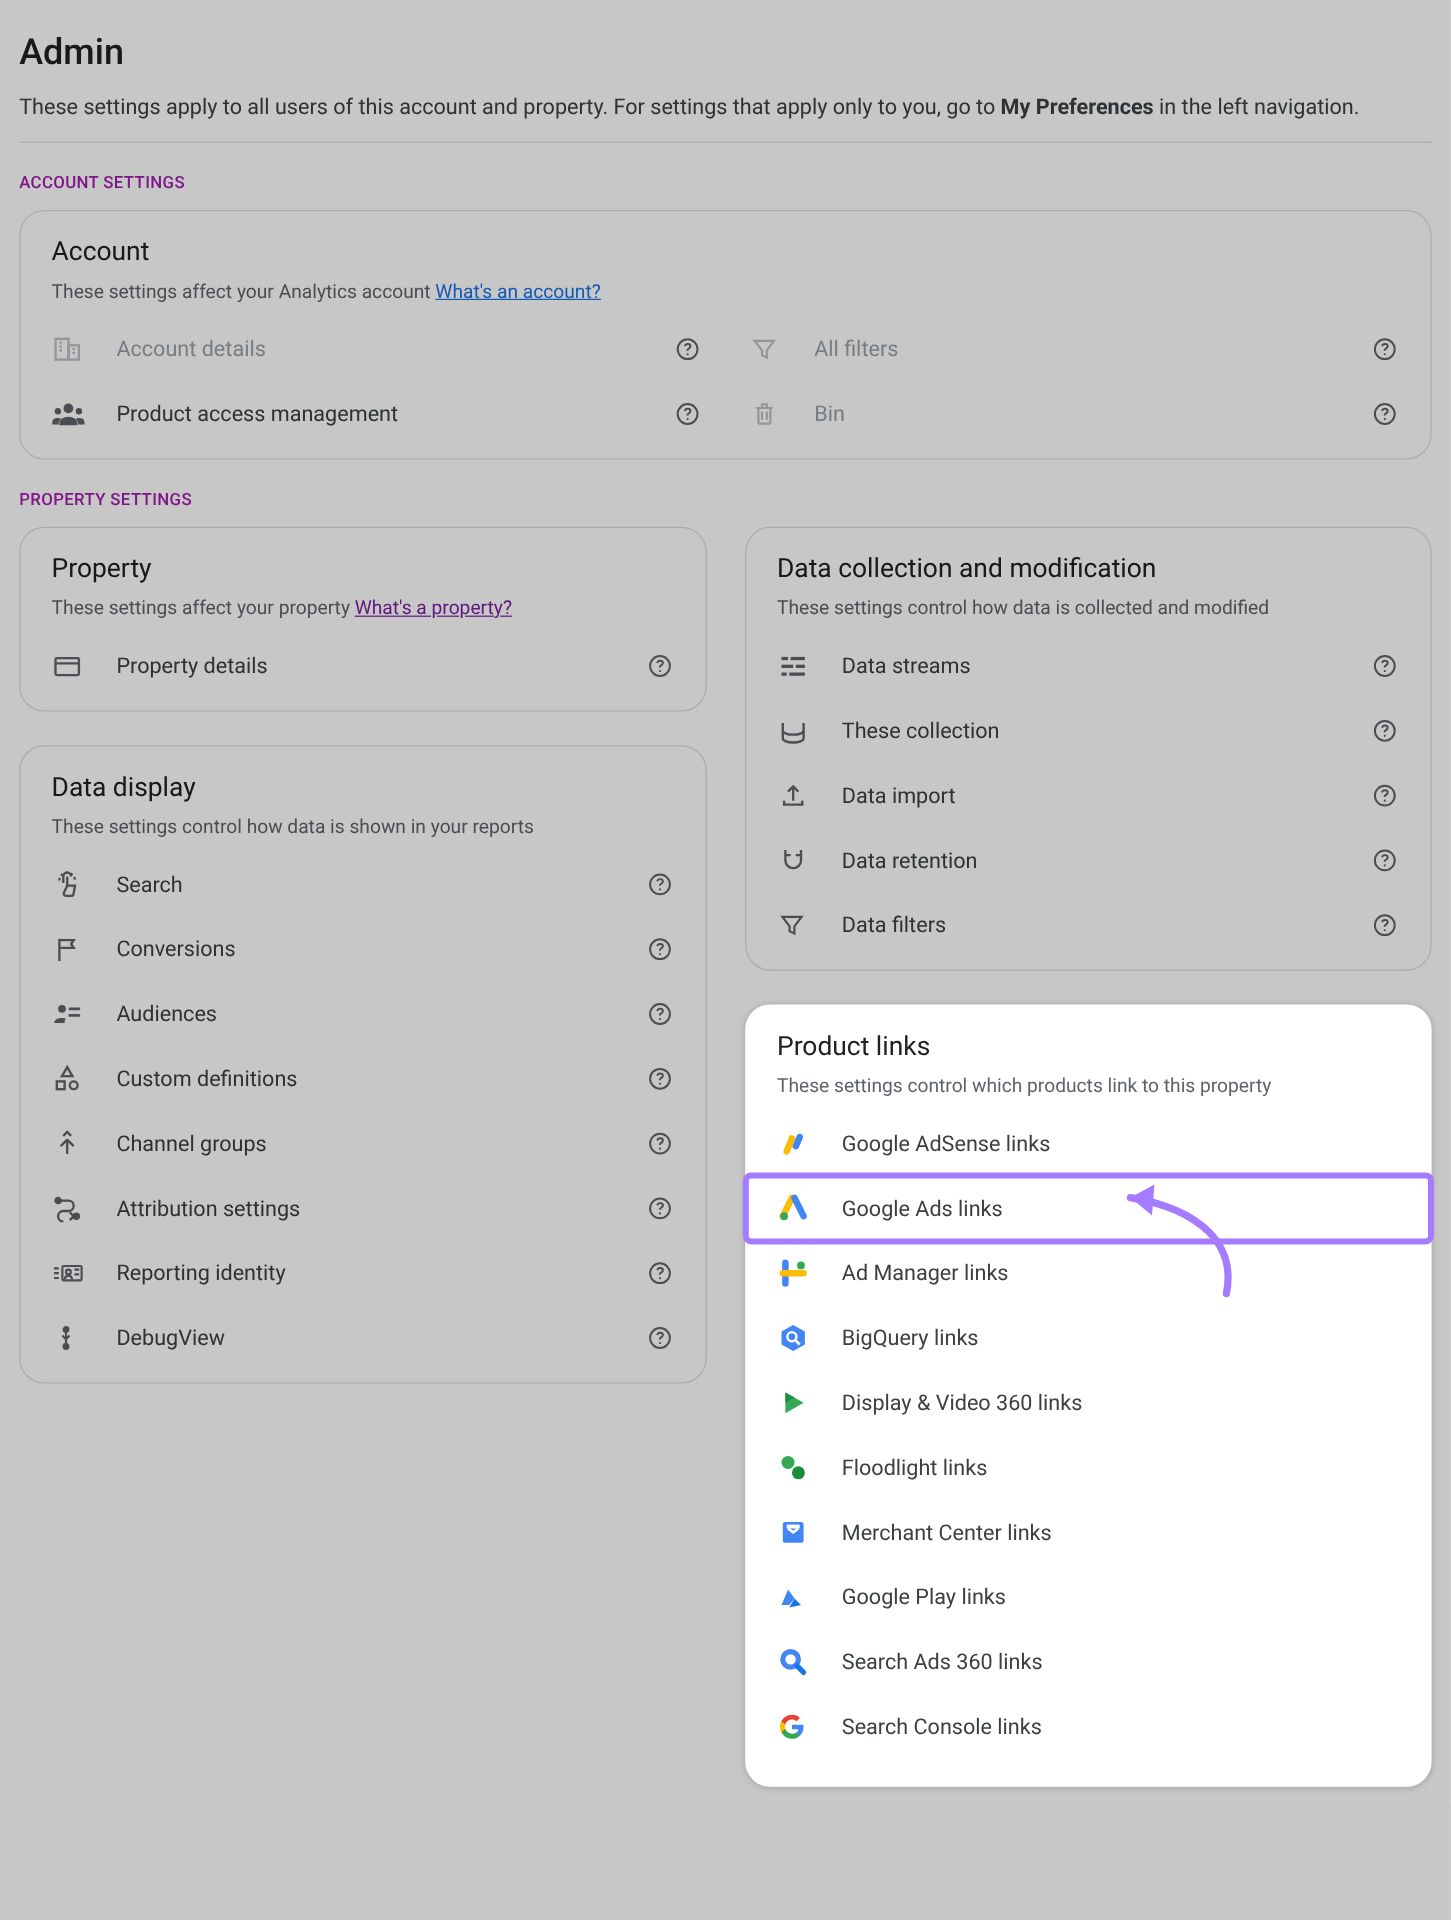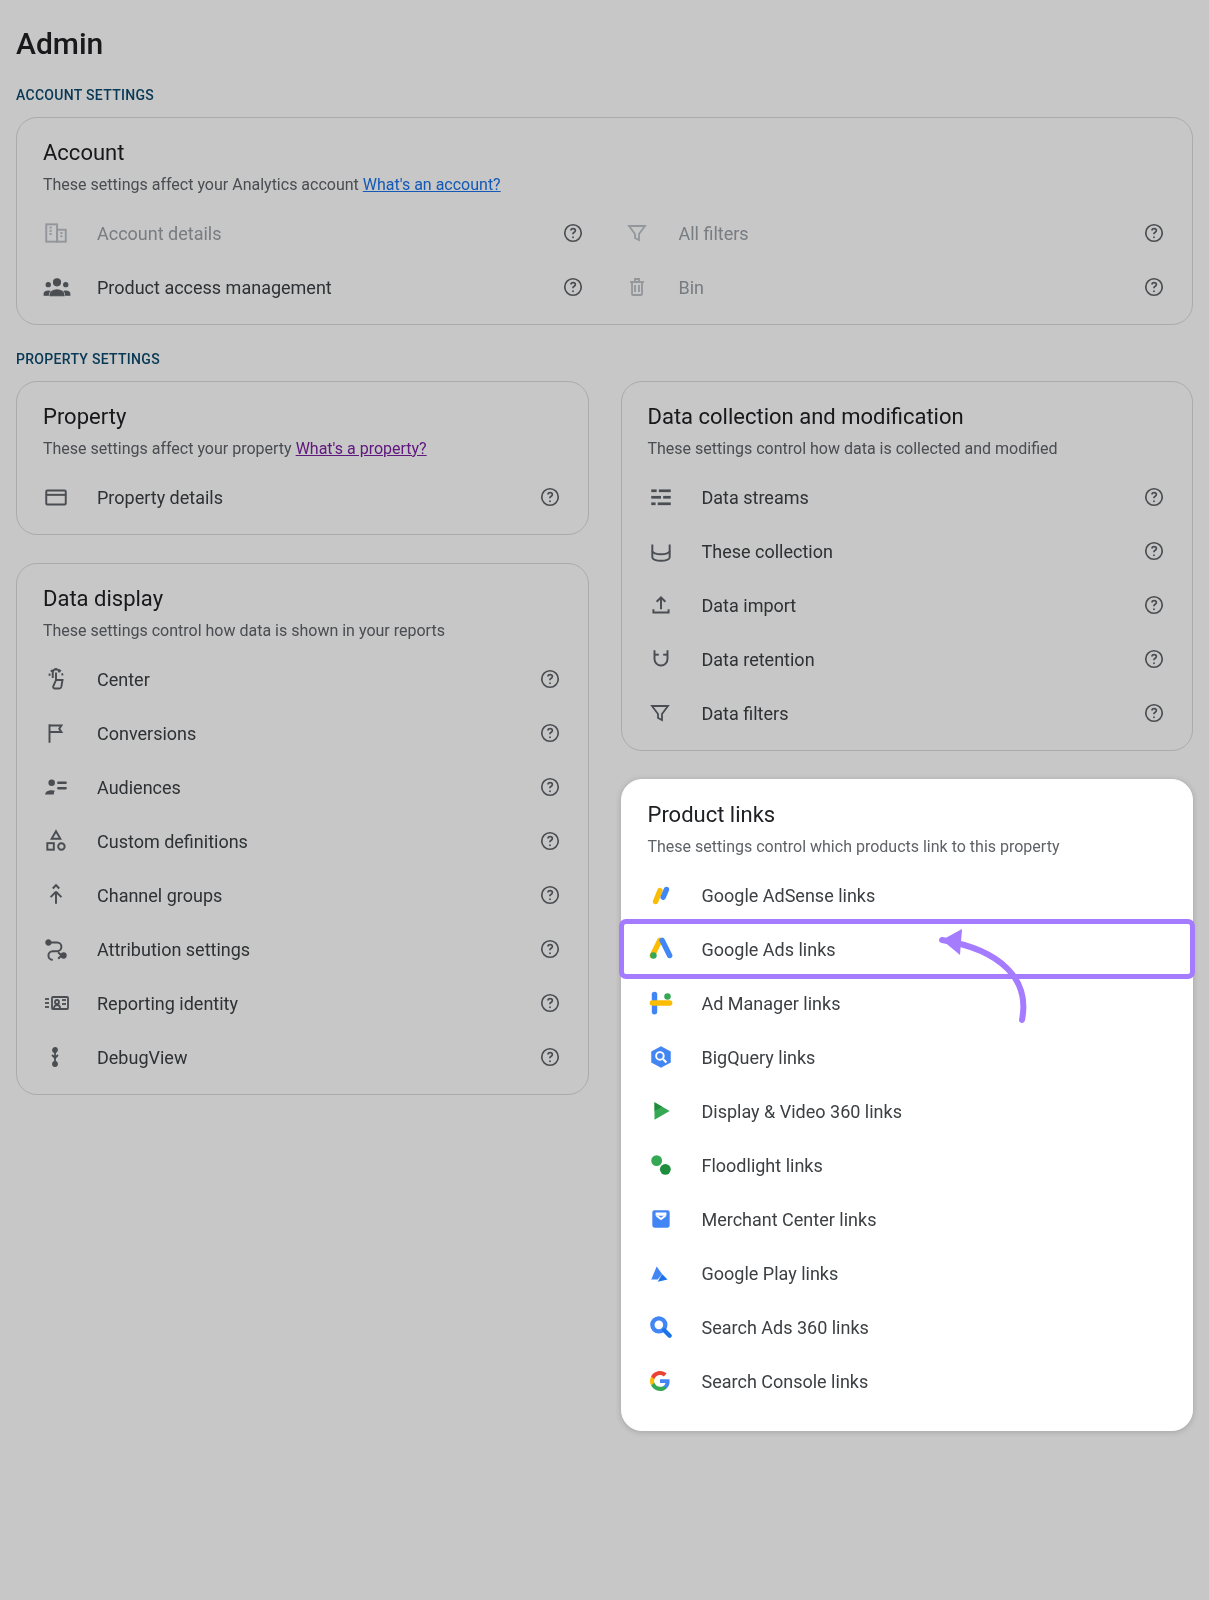--- a/index.html
+++ b/index.html
@@ -2,21 +2,21 @@
 <html><head>
 <meta charset="utf-8">
 <style>
   * { box-sizing: border-box; margin: 0; padding: 0; }
   html, body { width: 1209px; font-family: "Google Sans", Roboto, Arial, sans-serif; color: #3c4043; background:#fff; }
   .overlay { position:absolute; inset:0; background:rgba(0,0,0,0.22); pointer-events:none; z-index:10; }
   .page { padding: 16px; position:relative; }
   .page-title { font-size: 30px; font-weight:500; color:#202124; margin-top:10px; margin-bottom:18px; }
   .subtitle { font-size: 18px; color:#3c4043; padding-bottom:18px; border-bottom:1px solid #dadce0; }
   .subtitle b { font-weight:700; }
-  .section-label { font-size:14px; letter-spacing:0.3px; color:#0c4a6e; font-weight:500; margin:26px 0 14px 0; }
+  .section-label { font-size:14px; letter-spacing:0.3px; color:#a21caf; font-weight:500; margin:26px 0 14px 0; }
   .card { border:1px solid #dadce0; border-radius:21px; padding:22px 26px 10px 26px; background:#fff; }
   .card-title { font-size:22px; color:#202124; font-weight:400; margin-bottom:10px; }
   .card-desc { font-size:16px; color:#5f6368; margin-bottom:12px; }
   .card-desc a.blue { color:#1a73e8; text-decoration:underline; }
   .card-desc a.purple { color:#7b1fa2; text-decoration:underline; }
   .two-col { display:grid; grid-template-columns: 1fr 1fr; gap:40px; }
   .item-row { display:flex; align-items:center; height:54px; cursor:pointer; }
   .item-row.disabled { cursor:default; }
   .item-row .icon-slot { width:54px; display:flex; justify-content:flex-start; align-items:center; flex:0 0 54px;}
   .item-row .label { flex:1; font-size:18px; color:#3c4043; }
@@ -31,20 +31,23 @@
   svg.mono path, svg.mono rect, svg.mono circle, svg.mono line, svg.mono polyline, svg.mono polygon { stroke:#5f6368; }
   .item-row.disabled svg.mono path, .item-row.disabled svg.mono rect, .item-row.disabled svg.mono circle, .item-row.disabled svg.mono line, .item-row.disabled svg.mono polyline, .item-row.disabled svg.mono polygon { stroke:#bdc1c6; }
 </style>
 </head>
 <body>
 
 <div class="overlay"></div>
 
 <div class="page">
   <h1 class="page-title">Admin</h1>
+  <p class="subtitle">
+    <span>These settings apply to all users of this account and property. For settings that apply only to you, go to </span><b>My Preferences</b><span> in the left navigation.</span>
+  </p>
 
   <div class="section-label">ACCOUNT SETTINGS</div>
 
   <div class="card">
     <div class="card-title">Account</div>
     <div class="card-desc">
       <span>These settings affect your Analytics account </span><a href="#" class="blue">What's an account?</a>
     </div>
     <div class="two-col">
       <div>
@@ -162,21 +165,21 @@
 
         <div class="item-row">
           <span class="icon-slot">
               <svg class="mono" width="26" height="26" viewBox="0 0 24 24" fill="none" stroke-width="1.8">
                 <path d="M9 11V6a3 3 0 016 0"></path>
                 <path d="M12 6v7"></path>
                 <path d="M12 13l-2.5 5.5c-.5 1.1.3 2.3 1.5 2.3h4c.9 0 1.7-.6 1.9-1.5L18 13l-6 0z"></path>
                 <path d="M6 9a6 6 0 0112 0" stroke-dasharray="2 2"></path>
               </svg>
             </span>
-          <span class="label">Center</span>
+          <span class="label">Search</span>
           <span class="help">
               <svg viewBox="0 0 24 24" fill="none" stroke="#5f6368" stroke-width="1.8">
                 <circle cx="12" cy="12" r="9"></circle>
                 <path d="M9.5 9.2c.3-1.2 1.3-2 2.6-2 1.4 0 2.5.9 2.5 2.1 0 1-.6 1.5-1.6 2.1-.9.6-1.2 1-1.2 1.9"></path>
                 <circle cx="12" cy="16.6" r="1" fill="#5f6368" stroke="none"></circle>
               </svg>
             </span>
         </div>
         <div class="item-row">
           <span class="icon-slot">

